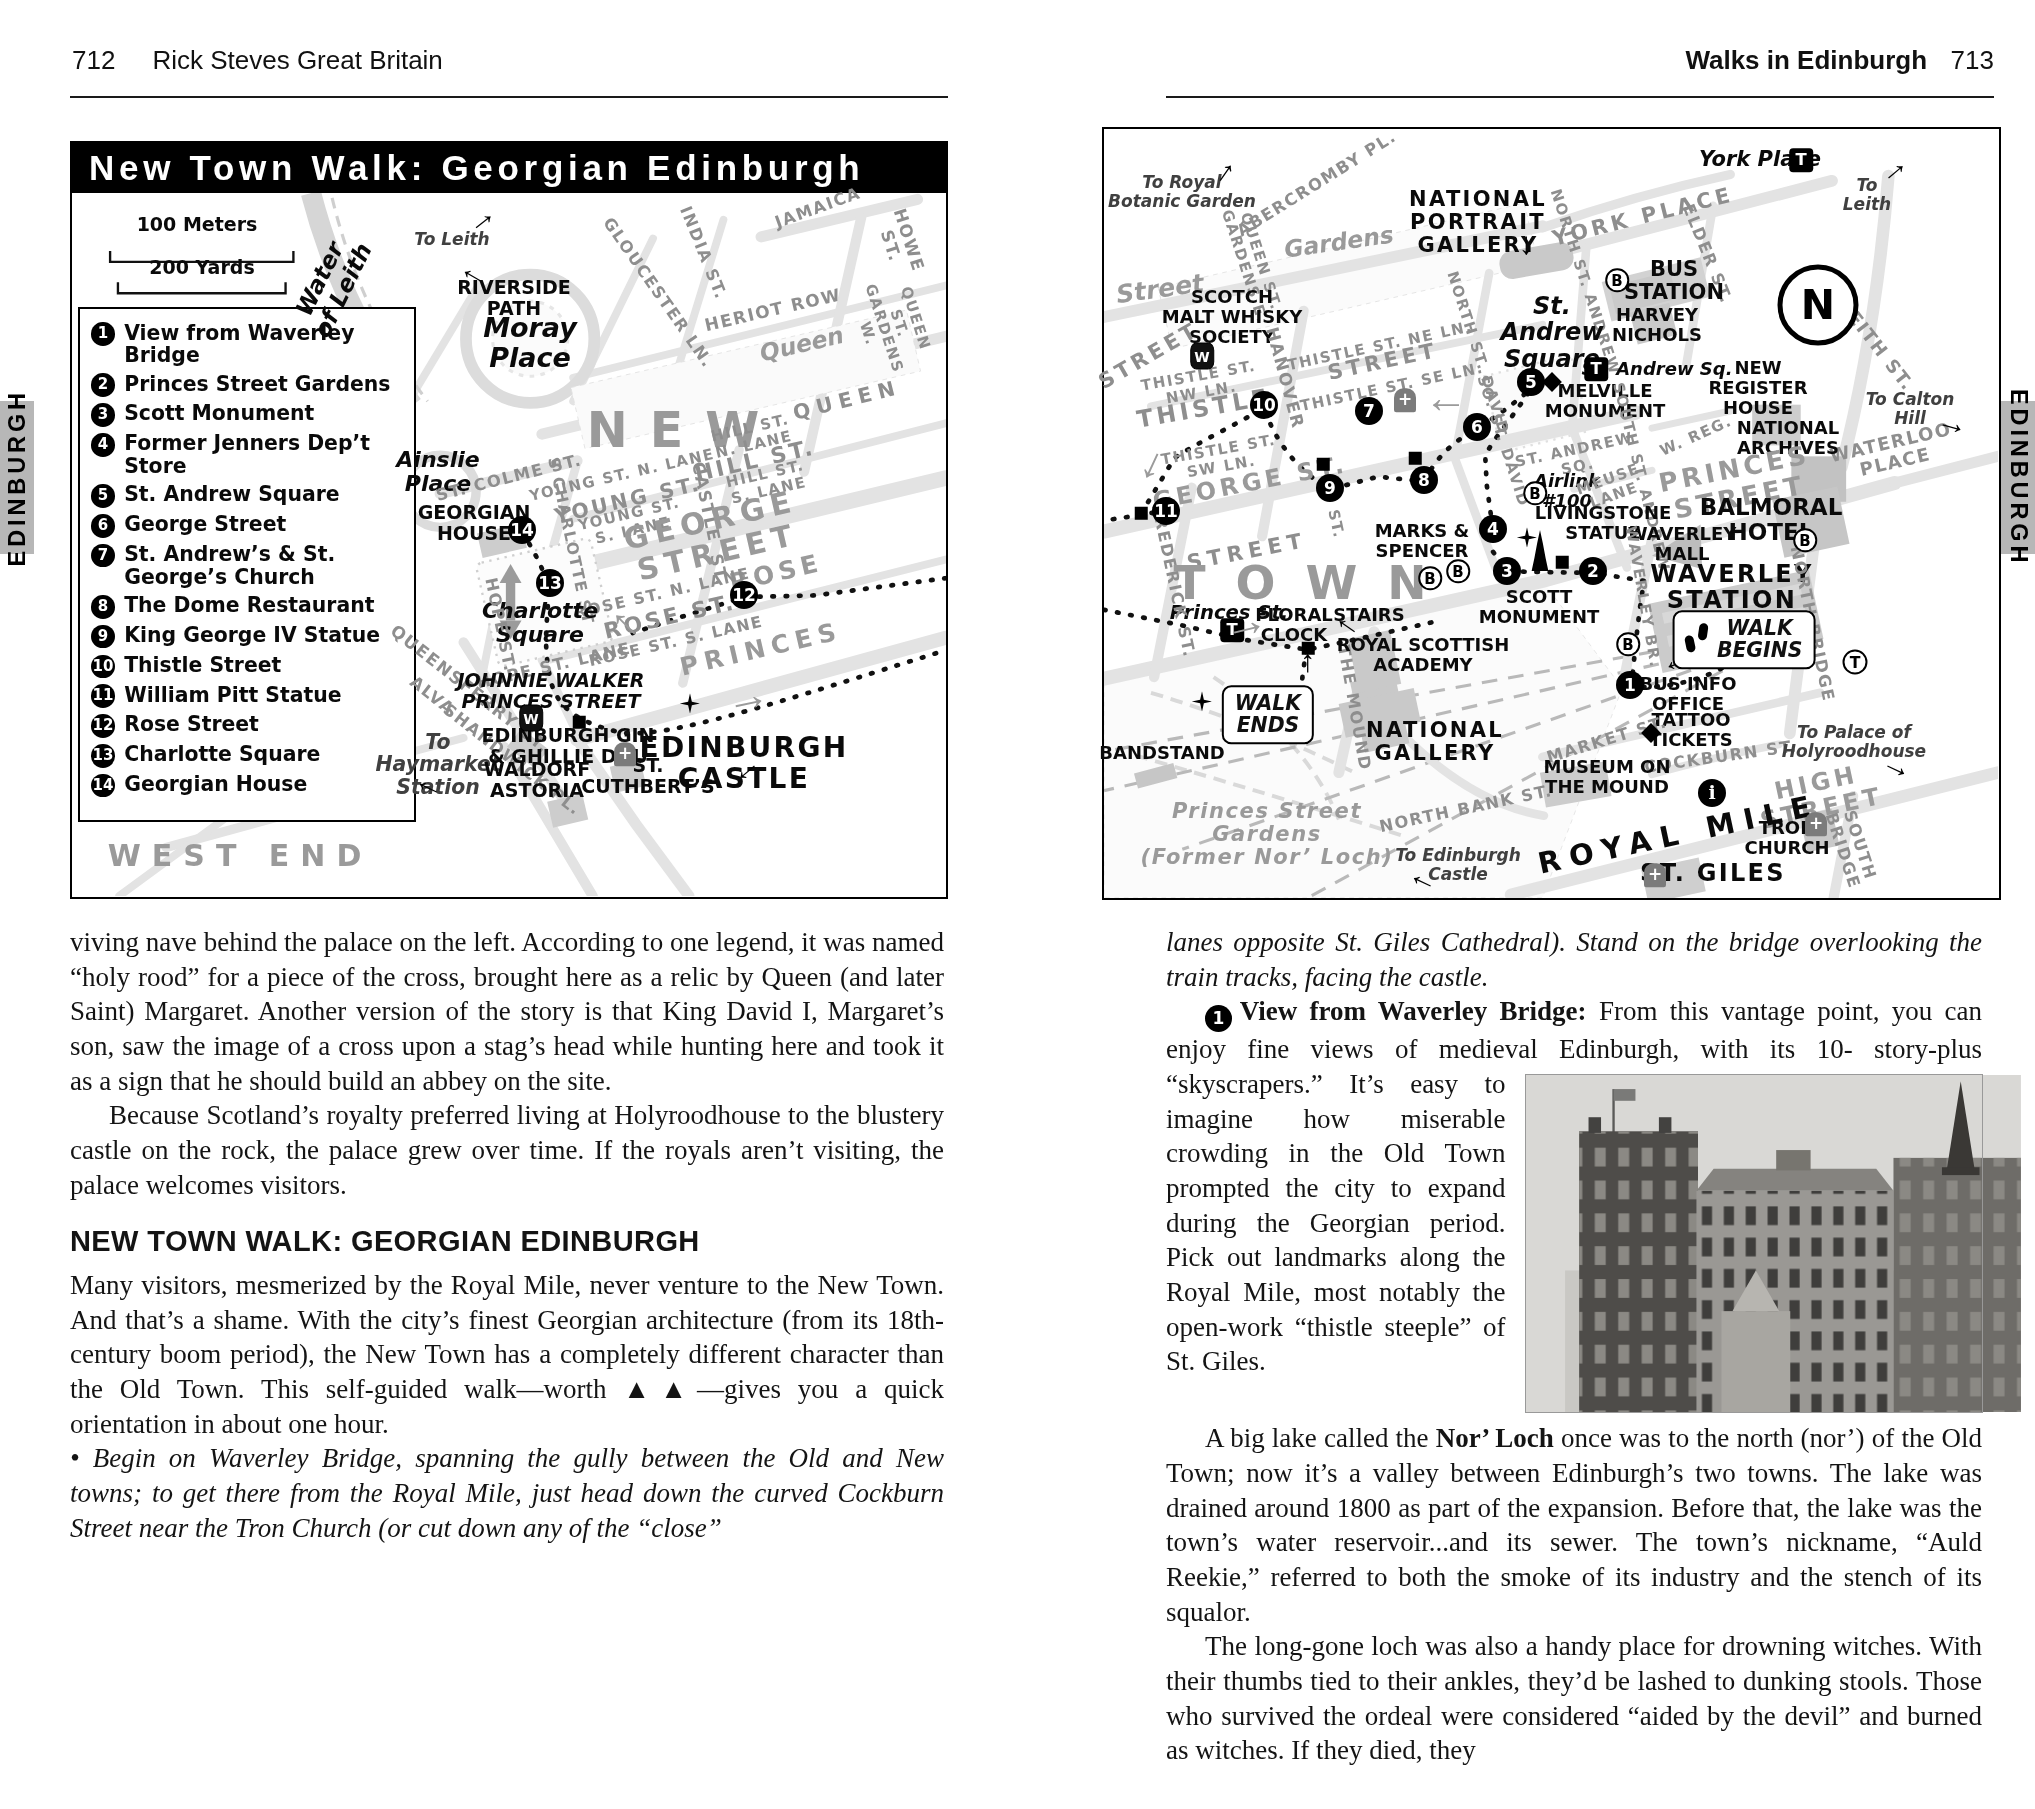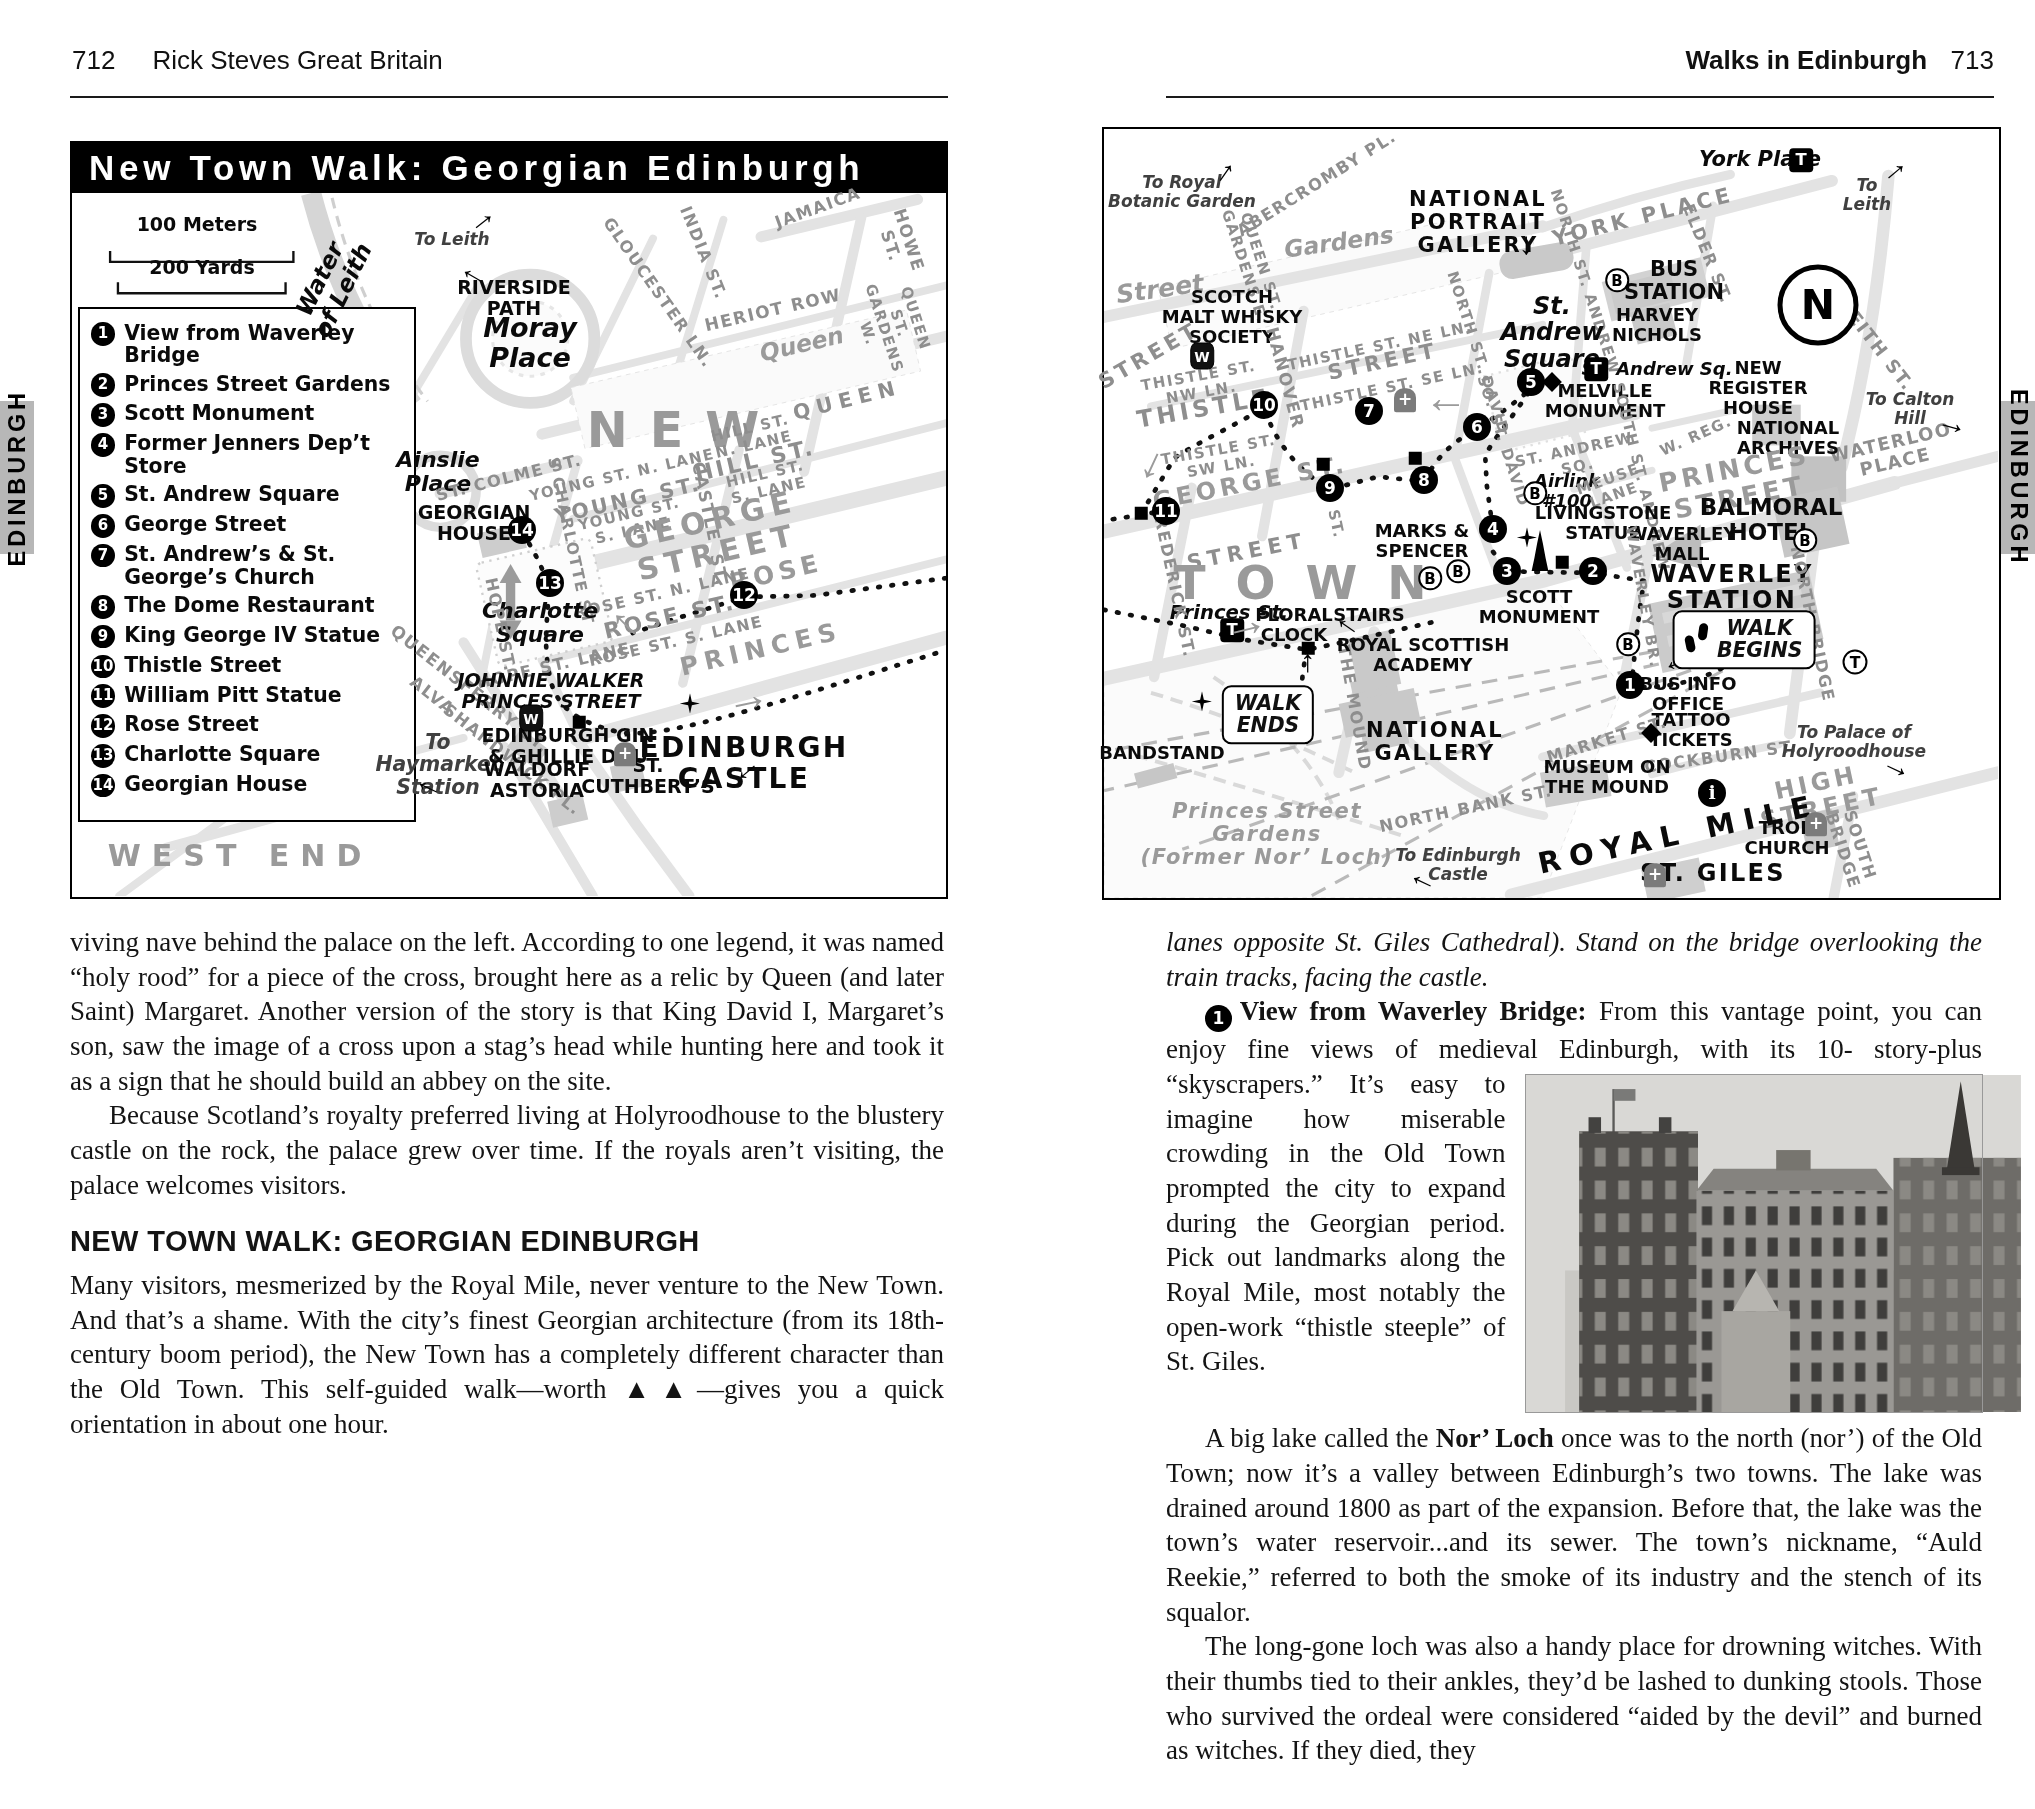--- a/index.html
+++ b/index.html
@@ -567,20 +567,21 @@
         <div class="mk walkbox" style="position: absolute; left: 164px; top: 586px; transform: translate(-50%, -50%) rotate(0deg);"><span>WALK
 ENDS</span></div>
       </div>
   </div>
 
   <div class="bcol" id="body-left">
       <p><span>viving nave behind the palace on the left. According to one legend, it was named “holy rood” for a piece of the cross, brought here as a relic by Queen (and later Saint) Margaret. Another version of the story is that King David I, Margaret’s son, saw the image of a cross upon a stag’s head while hunting here and took it as a sign that he should build an abbey on the site.</span></p>
       <p class="indent"><span>Because Scotland’s royalty preferred living at Holyroodhouse to the blustery castle on the rock, the palace grew over time. If the royals aren’t visiting, the palace welcomes visitors.</span></p>
       <h2>NEW TOWN WALK: GEORGIAN EDINBURGH</h2>
       <p><span>Many visitors, mesmerized by the Royal Mile, never venture to the New Town. And that’s a shame. With the city’s finest Georgian architecture (from its 18th-century boom period), the New Town has a completely different character than the Old Town. This self-guided walk—worth ▲▲—gives you a quick orientation in about one hour.</span></p>
+      <p class="bullet"><span>• Begin on Waverley Bridge, spanning the gully between the Old and New towns; to get there from the Royal Mile, just head down the curved Cockburn Street near the Tron Church (or cut down any of the “close”</span></p>
     </div>
   <div class="bcol" id="body-right">
       <p class="bullet"><span>lanes opposite St. Giles Cathedral). Stand on the bridge overlooking the train tracks, facing the castle.</span></p>
       <p class="indent"><span class="numcirc">1</span><b>View from Waverley Bridge: </b><span>From this vantage point, you can enjoy fine views of medieval Edinburgh, with its 10-</span>
     <span class="photowrap">
       <svg width="456" height="337" viewBox="0 0 583 431">
         <defs>
           <pattern id="w1" width="30" height="42" patternUnits="userSpaceOnUse">
                 <rect x="8" y="9" width="14" height="24" fill="#8b8984"></rect>
               </pattern>

